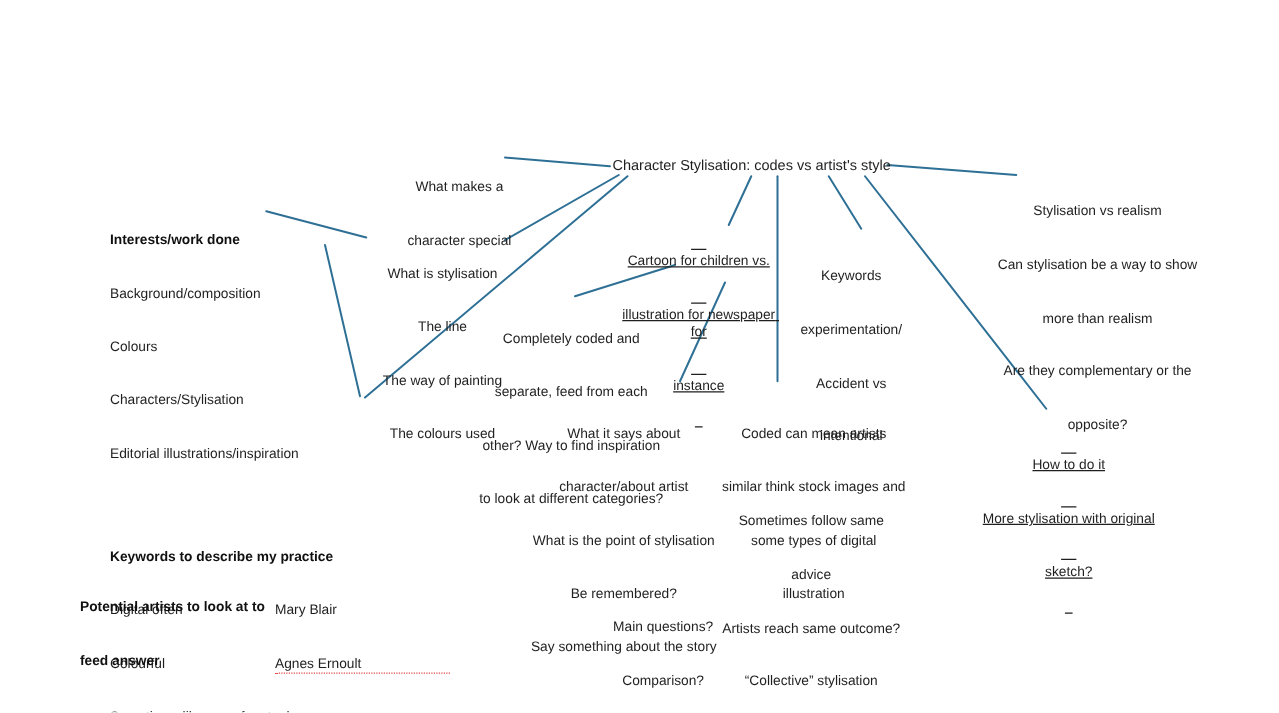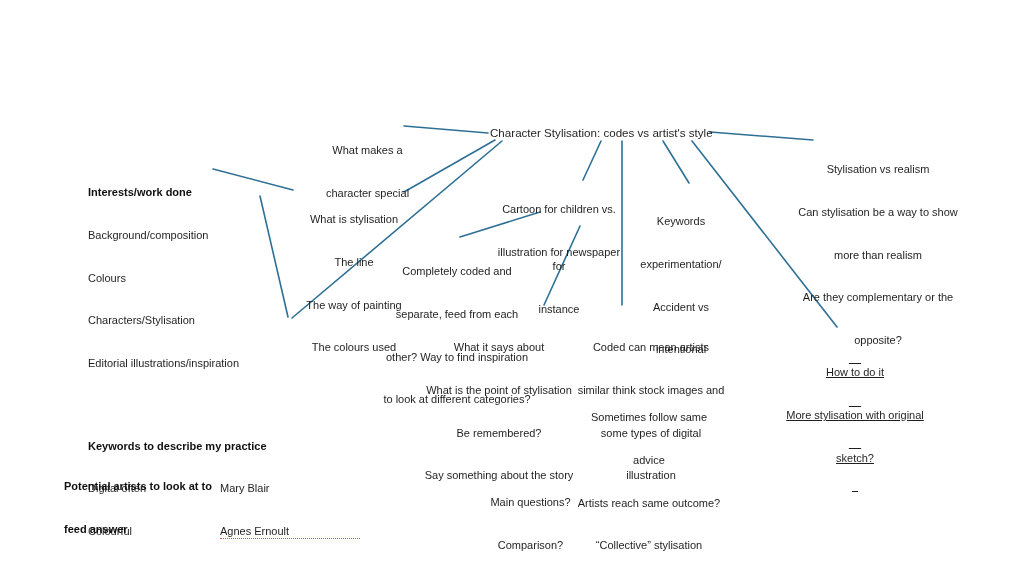--- a/index.html
+++ b/index.html
@@ -87,21 +87,21 @@
     <div>Sometimes like use of metaphors</div>
   </div>
 
   <div class="node ctr" style="left:296px; top:184px; width:116px;">
     <div>What is stylisation</div>
     <div>The line</div>
     <div>The way of painting</div>
     <div>The colours used</div>
   </div>
 
-  <div class="node ctr" style="left:497px; top:174px; width:124px;">
+  <div class="node ctr" style="left:497px; top:174px; width:124px;text-decoration:underline;">
     <div>Cartoon for children vs.</div>
     <div>illustration for newspaper for</div>
     <div>instance</div>
   </div>
 
   <div class="node ctr" style="left:634px; top:186px; width:94px;">
     <div>Keywords</div>
     <div>experimentation/</div>
     <div>Accident vs</div>
     <div>intentional</div>
@@ -118,20 +118,21 @@
   <div class="node ctr" style="left:375px; top:236px; width:164px;">
     <div>Completely coded and</div>
     <div>separate, feed from each</div>
     <div>other? Way to find inspiration</div>
     <div>to look at different categories?</div>
   </div>
 
 
   <div class="node ctr" style="left:414px; top:312px; width:170px;">
     <div>What it says about</div>
+    <div>character/about artist</div>
     <div>What is the point of stylisation</div>
     <div>Be remembered?</div>
     <div>Say something about the story</div>
   </div>
 
   <div class="node ctr" style="left:573px; top:312px; width:156px;">
     <div>Coded can mean artists</div>
     <div>similar think stock images and</div>
     <div>some types of digital</div>
     <div>illustration</div>

